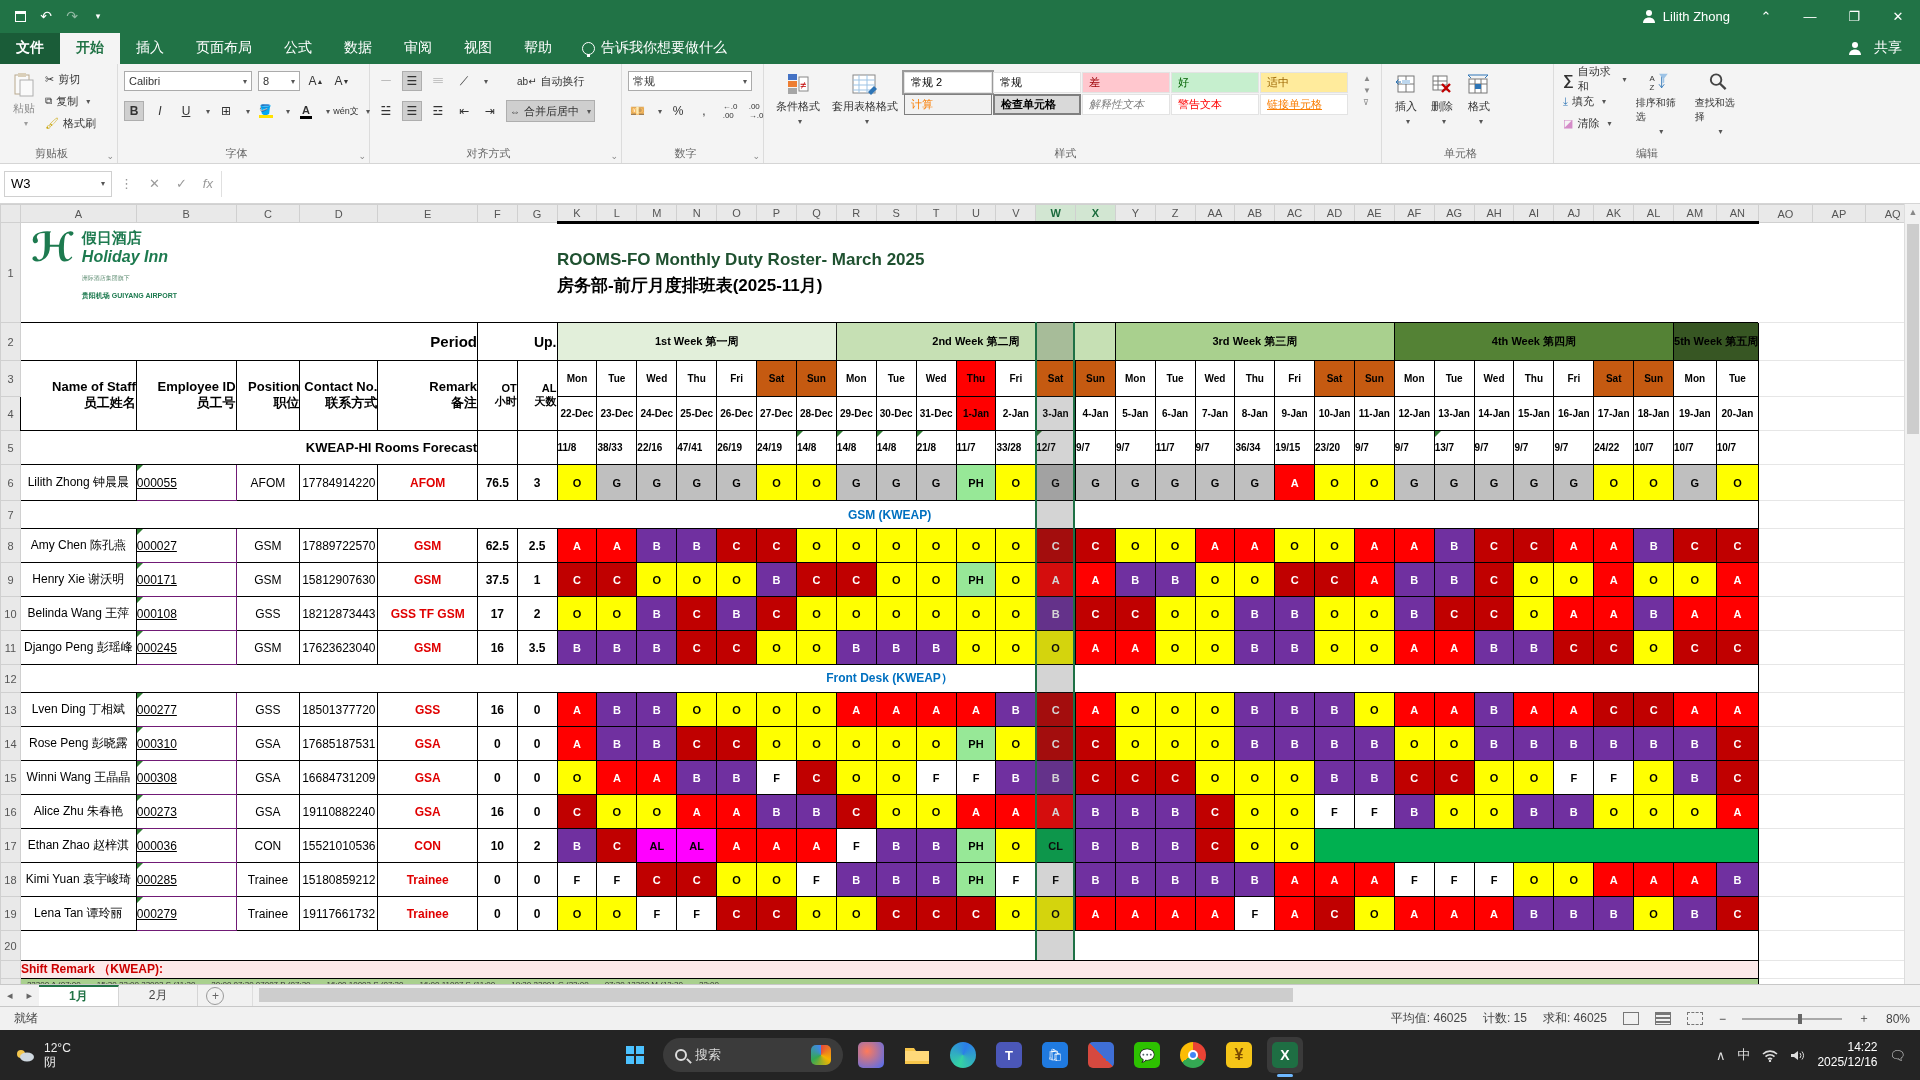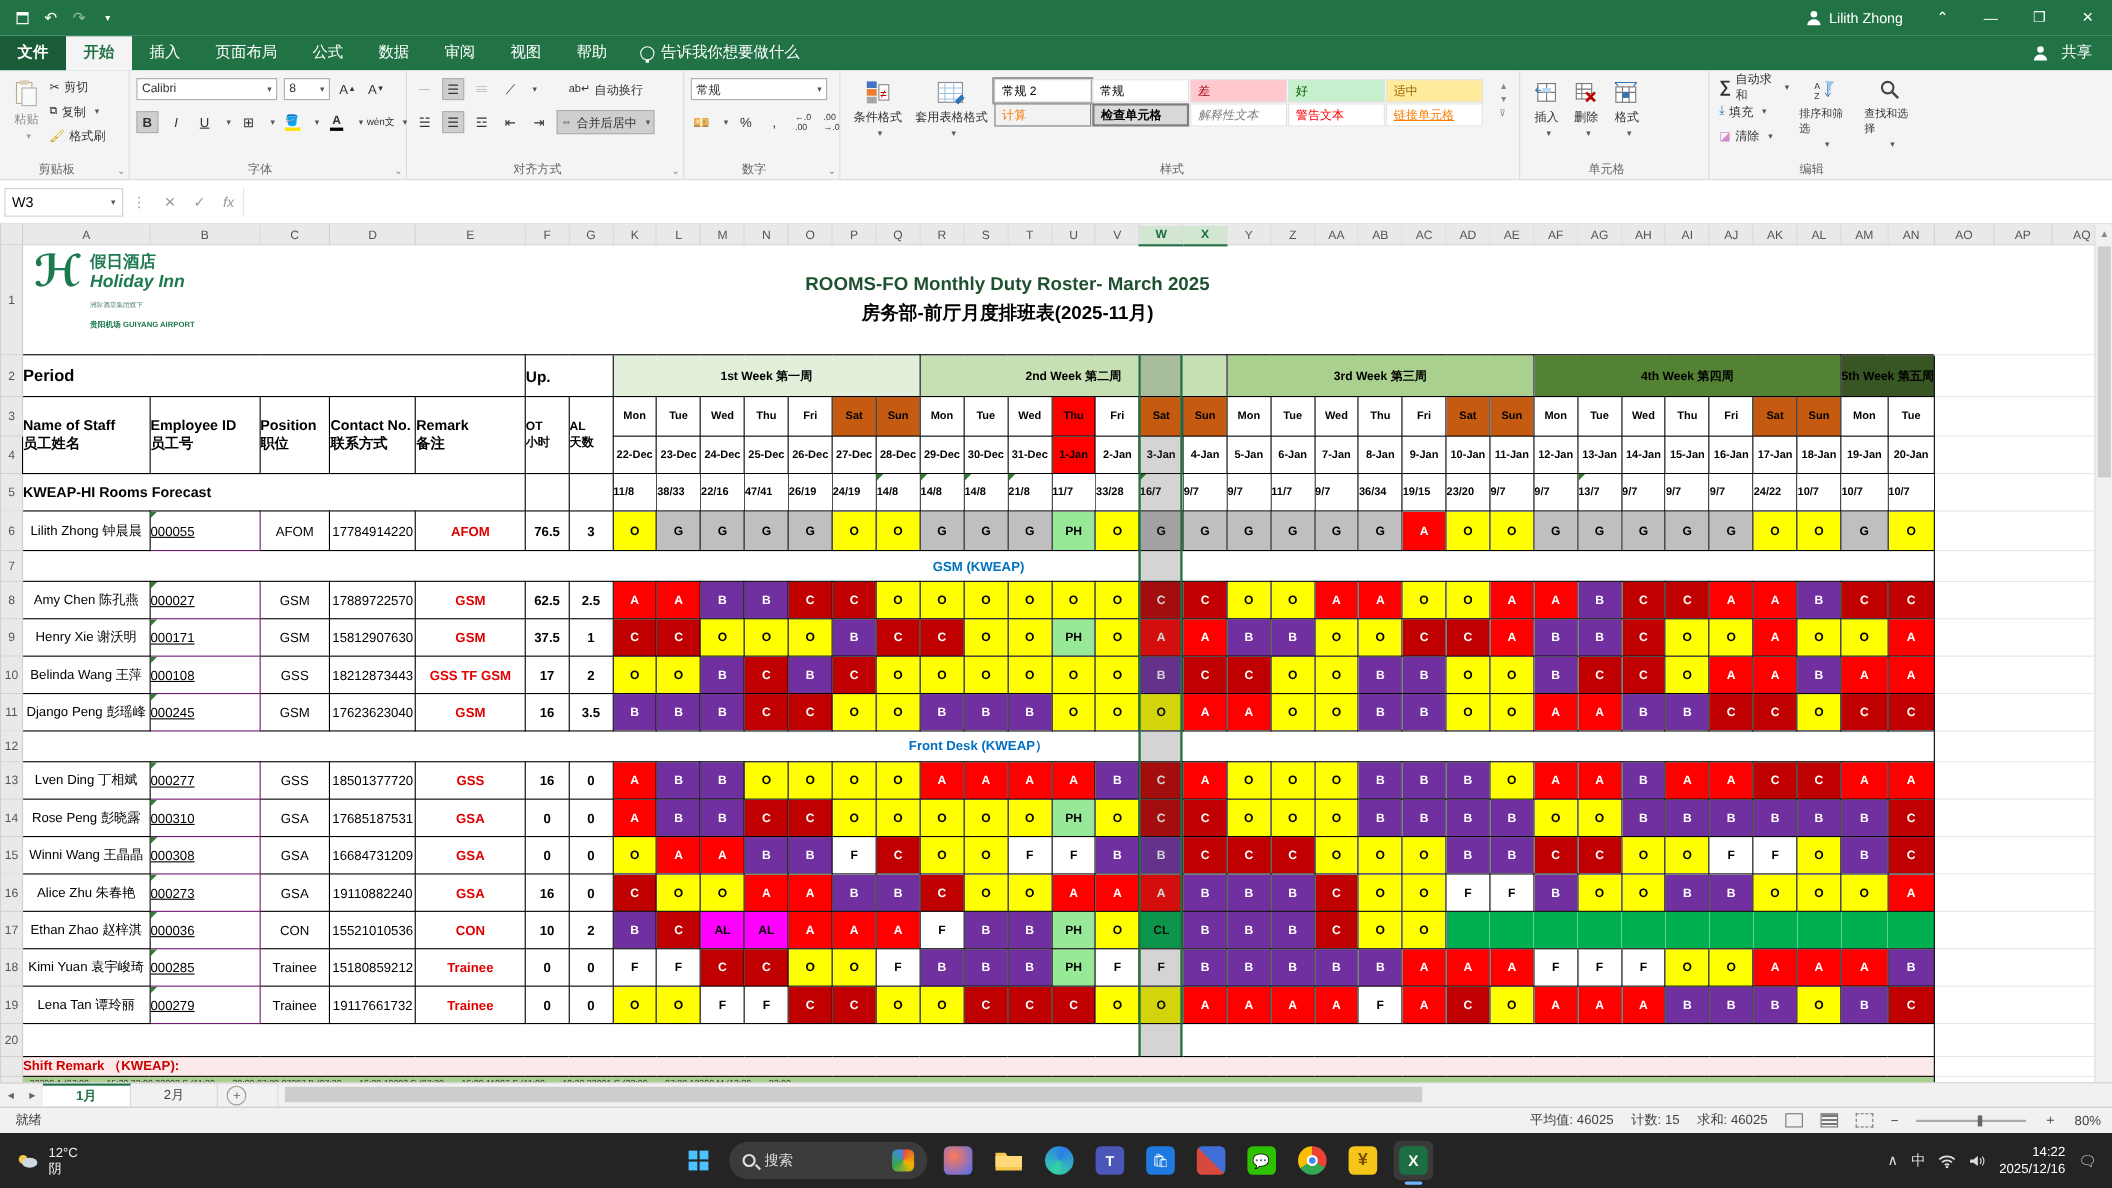--- a/index.html
+++ b/index.html
@@ -63,24 +63,24 @@
   
   #sheet { position:absolute; top:204px; left:0; width:1920px; height:780px; background:#fff; overflow:hidden; }
   table#grid { border-collapse:collapse; table-layout:fixed; }
   #grid td { overflow:hidden; white-space:nowrap; }
   .ch { background:#e9e9e9; border:1px solid #d0d0d0; font-size:11px; color:#555; text-align:center; height:18px; }
   .ch.sel { background:#d2e6d2; color:#1a6b3c; border-bottom:2px solid #217346; font-weight:bold; }
   .rh { background:#e9e9e9; border:1px solid #d0d0d0; font-size:11px; color:#555; text-align:center; }
   .blank { background:#fff; border:1px solid #e6e6e6; border-top:none; border-left:none; }
   .tcell { border:1px solid #000; }
   .logo-cell { border:1px solid #000; border-right:none; vertical-align:top; padding:6px 0 0 10px; }
-  .title-cell { border-top:1px solid #000000; text-align:center; vertical-align:middle; }
+  .title-cell { border-top:3px solid #000000; vertical-align:middle; }
   .t1 { color:#1f5130; font-weight:bold; font-size:17px; }
   .t2 { color:#000; font-weight:bold; font-size:17px; margin-top:4px; }
-  .hd { font-weight:bold; text-align:left; font-size:13px; background:#fff; border:1px solid #000; }
+  .hd { font-weight:bold; text-align:right; font-size:13px; background:#fff; border:1px solid #000; }
   .band { font-weight:bold; font-size:11px; text-align:center; border:1px solid #000; }
   .dayc { font-weight:bold; font-size:10px; text-align:center; border:1px solid #000; background:#fff; }
   .datec { font-weight:bold; font-size:10px; text-align:center; border:1px solid #000; background:#fff; }
   .fcc { font-weight:bold; font-size:10px; text-align:left; border:1px solid #000; background:#fff; position:relative; }
   .tri:before { content:""; position:absolute; left:0; top:0; border-top:6px solid #2e7d32; border-right:6px solid transparent; }
   .nm { font-size:12px; text-align:center; border:1px solid #000; }
   .idc { font-size:12px; text-align:left; border:1px solid #701a75; position:relative;text-decoration:underline; }
   .rmk { font-size:12px; font-weight:bold; color:#e00000; text-align:center; border:1px solid #000; }
   .num { font-size:12px; font-weight:bold; text-align:center; border:1px solid #000; }
   .sc { font-size:11px; font-weight:bold; text-align:center; border:1px solid #000; }
@@ -637,21 +637,21 @@
           <td class="fcc">22/16</td>
           <td class="fcc">47/41</td>
           <td class="fcc">26/19</td>
           <td class="fcc">24/19</td>
           <td class="fcc tri">14/8</td>
           <td class="fcc tri">14/8</td>
           <td class="fcc tri">14/8</td>
           <td class="fcc tri">21/8</td>
           <td class="fcc">11/7</td>
           <td class="fcc">33/28</td>
-          <td class="fcc tri">16/7</td>
+          <td class="fcc tri">12/7</td>
           <td class="fcc">9/7</td>
           <td class="fcc">9/7</td>
           <td class="fcc">11/7</td>
           <td class="fcc">9/7</td>
           <td class="fcc">36/34</td>
           <td class="fcc">19/15</td>
           <td class="fcc">23/20</td>
           <td class="fcc">9/7</td>
           <td class="fcc">9/7</td>
           <td class="fcc tri">13/7</td>

